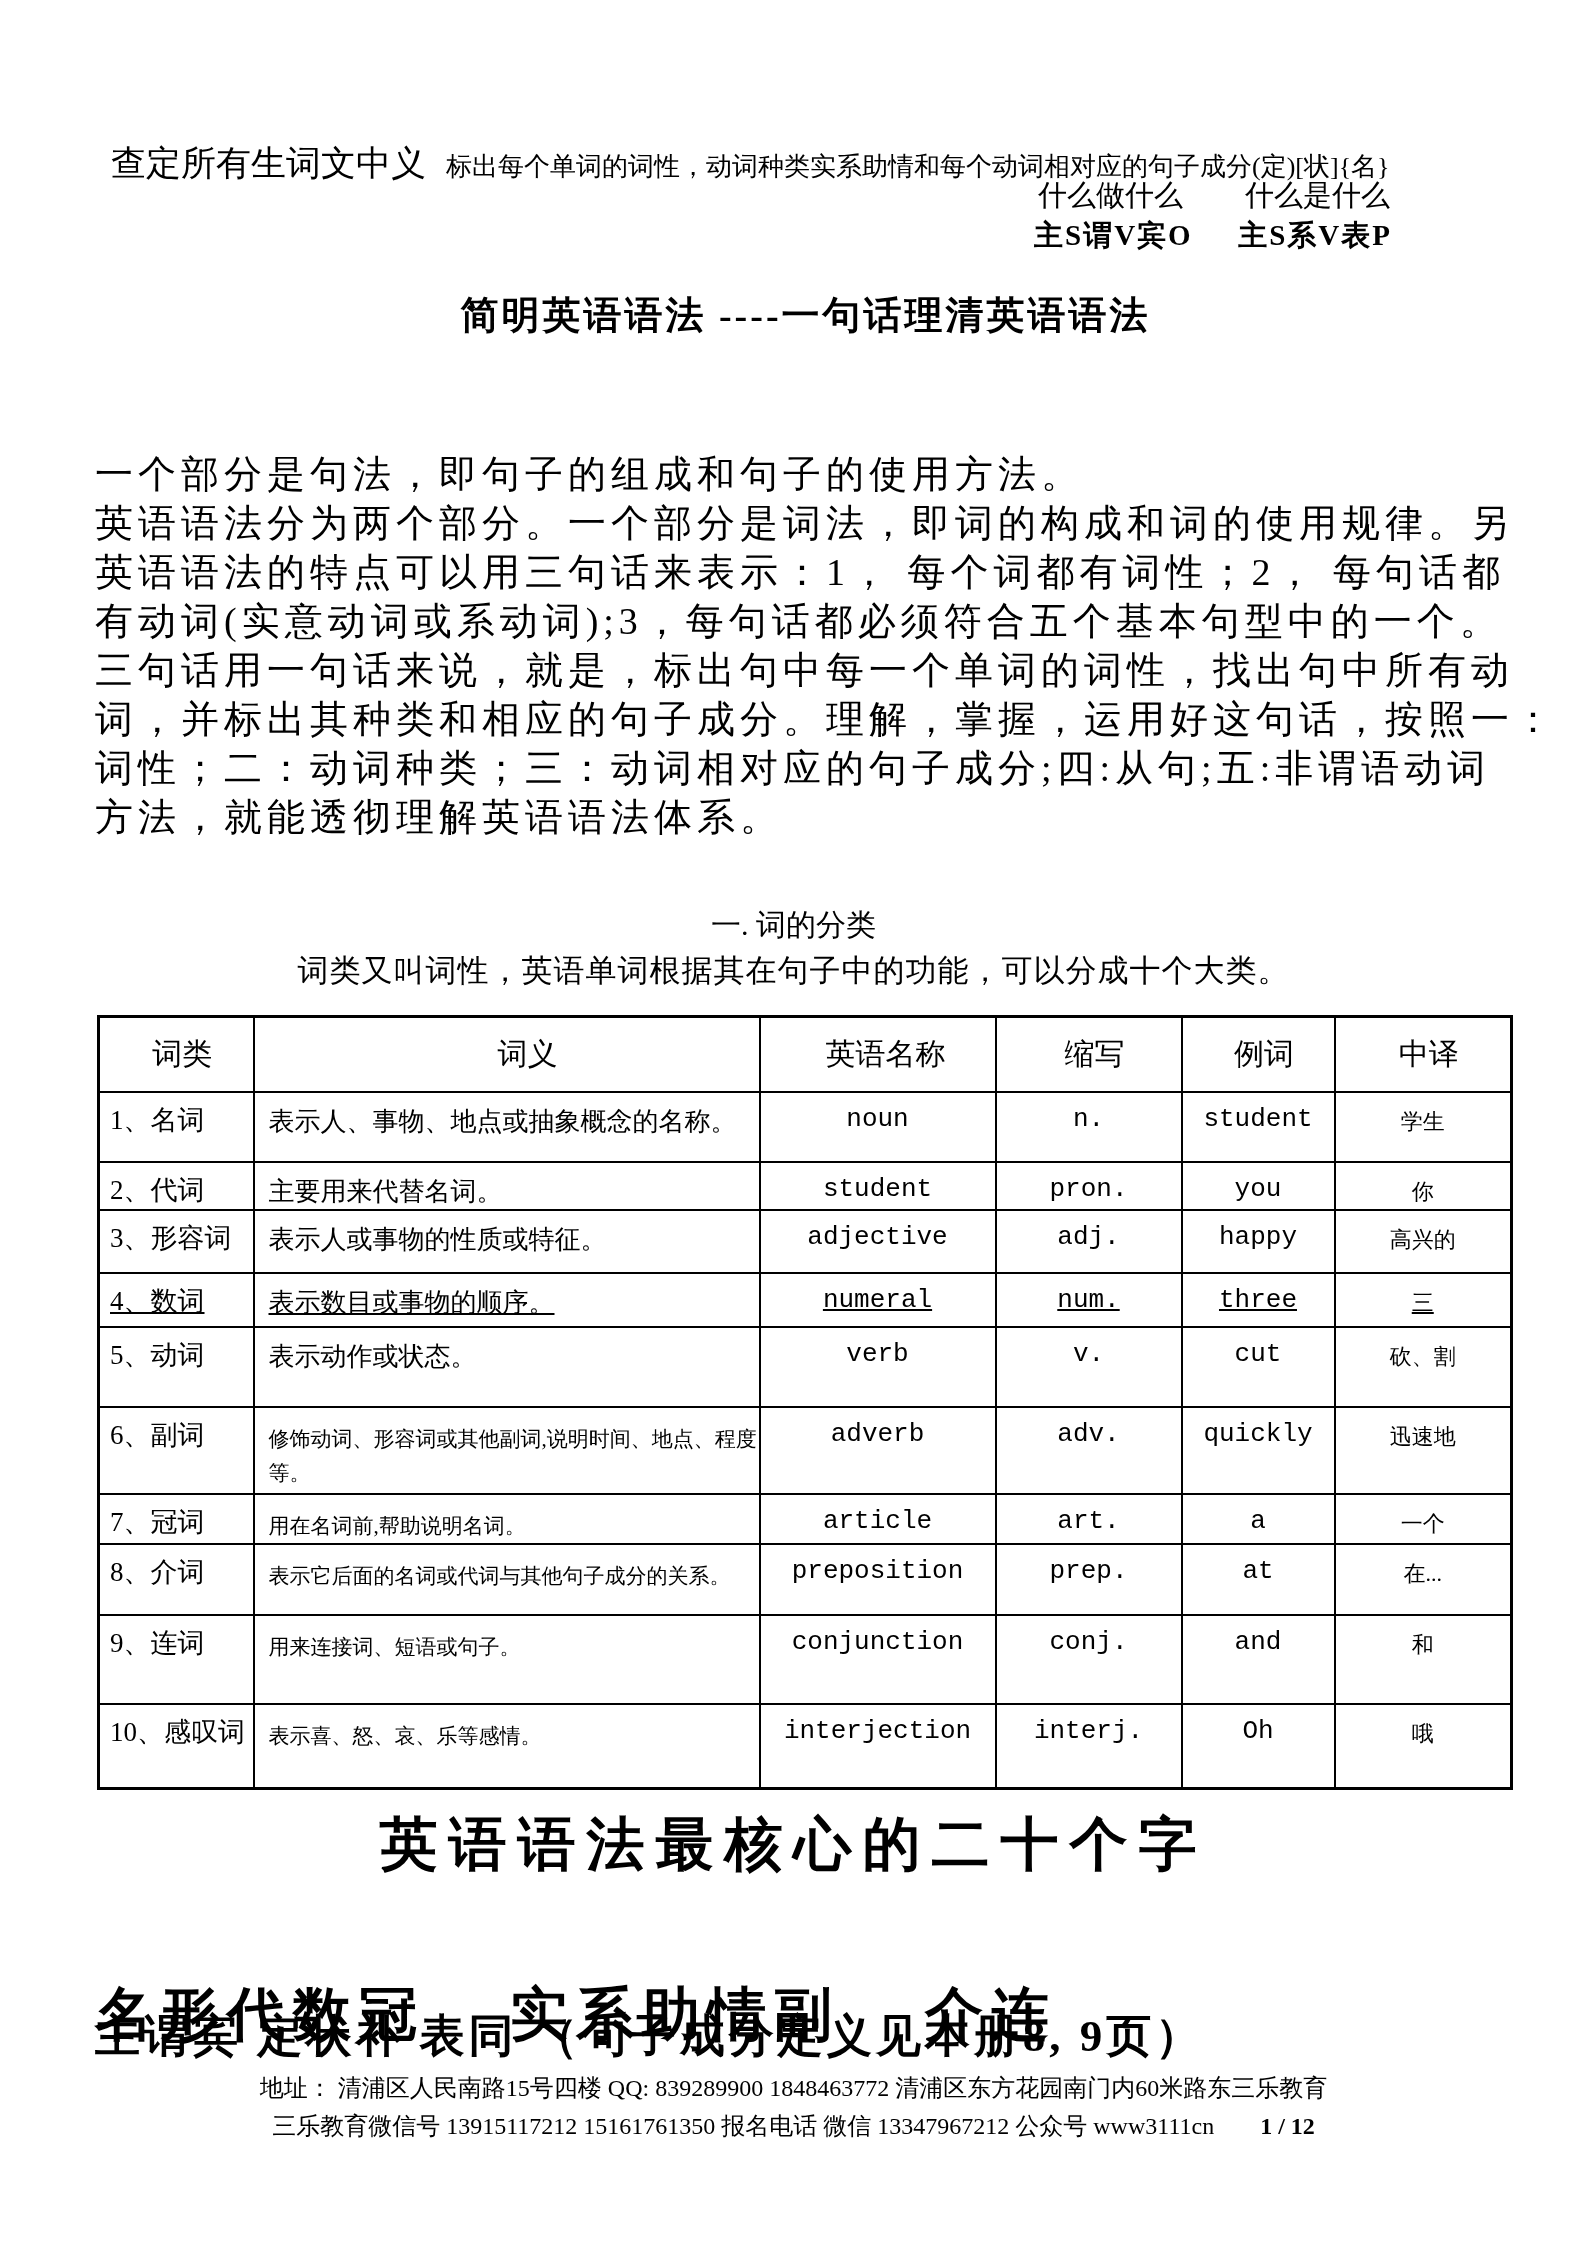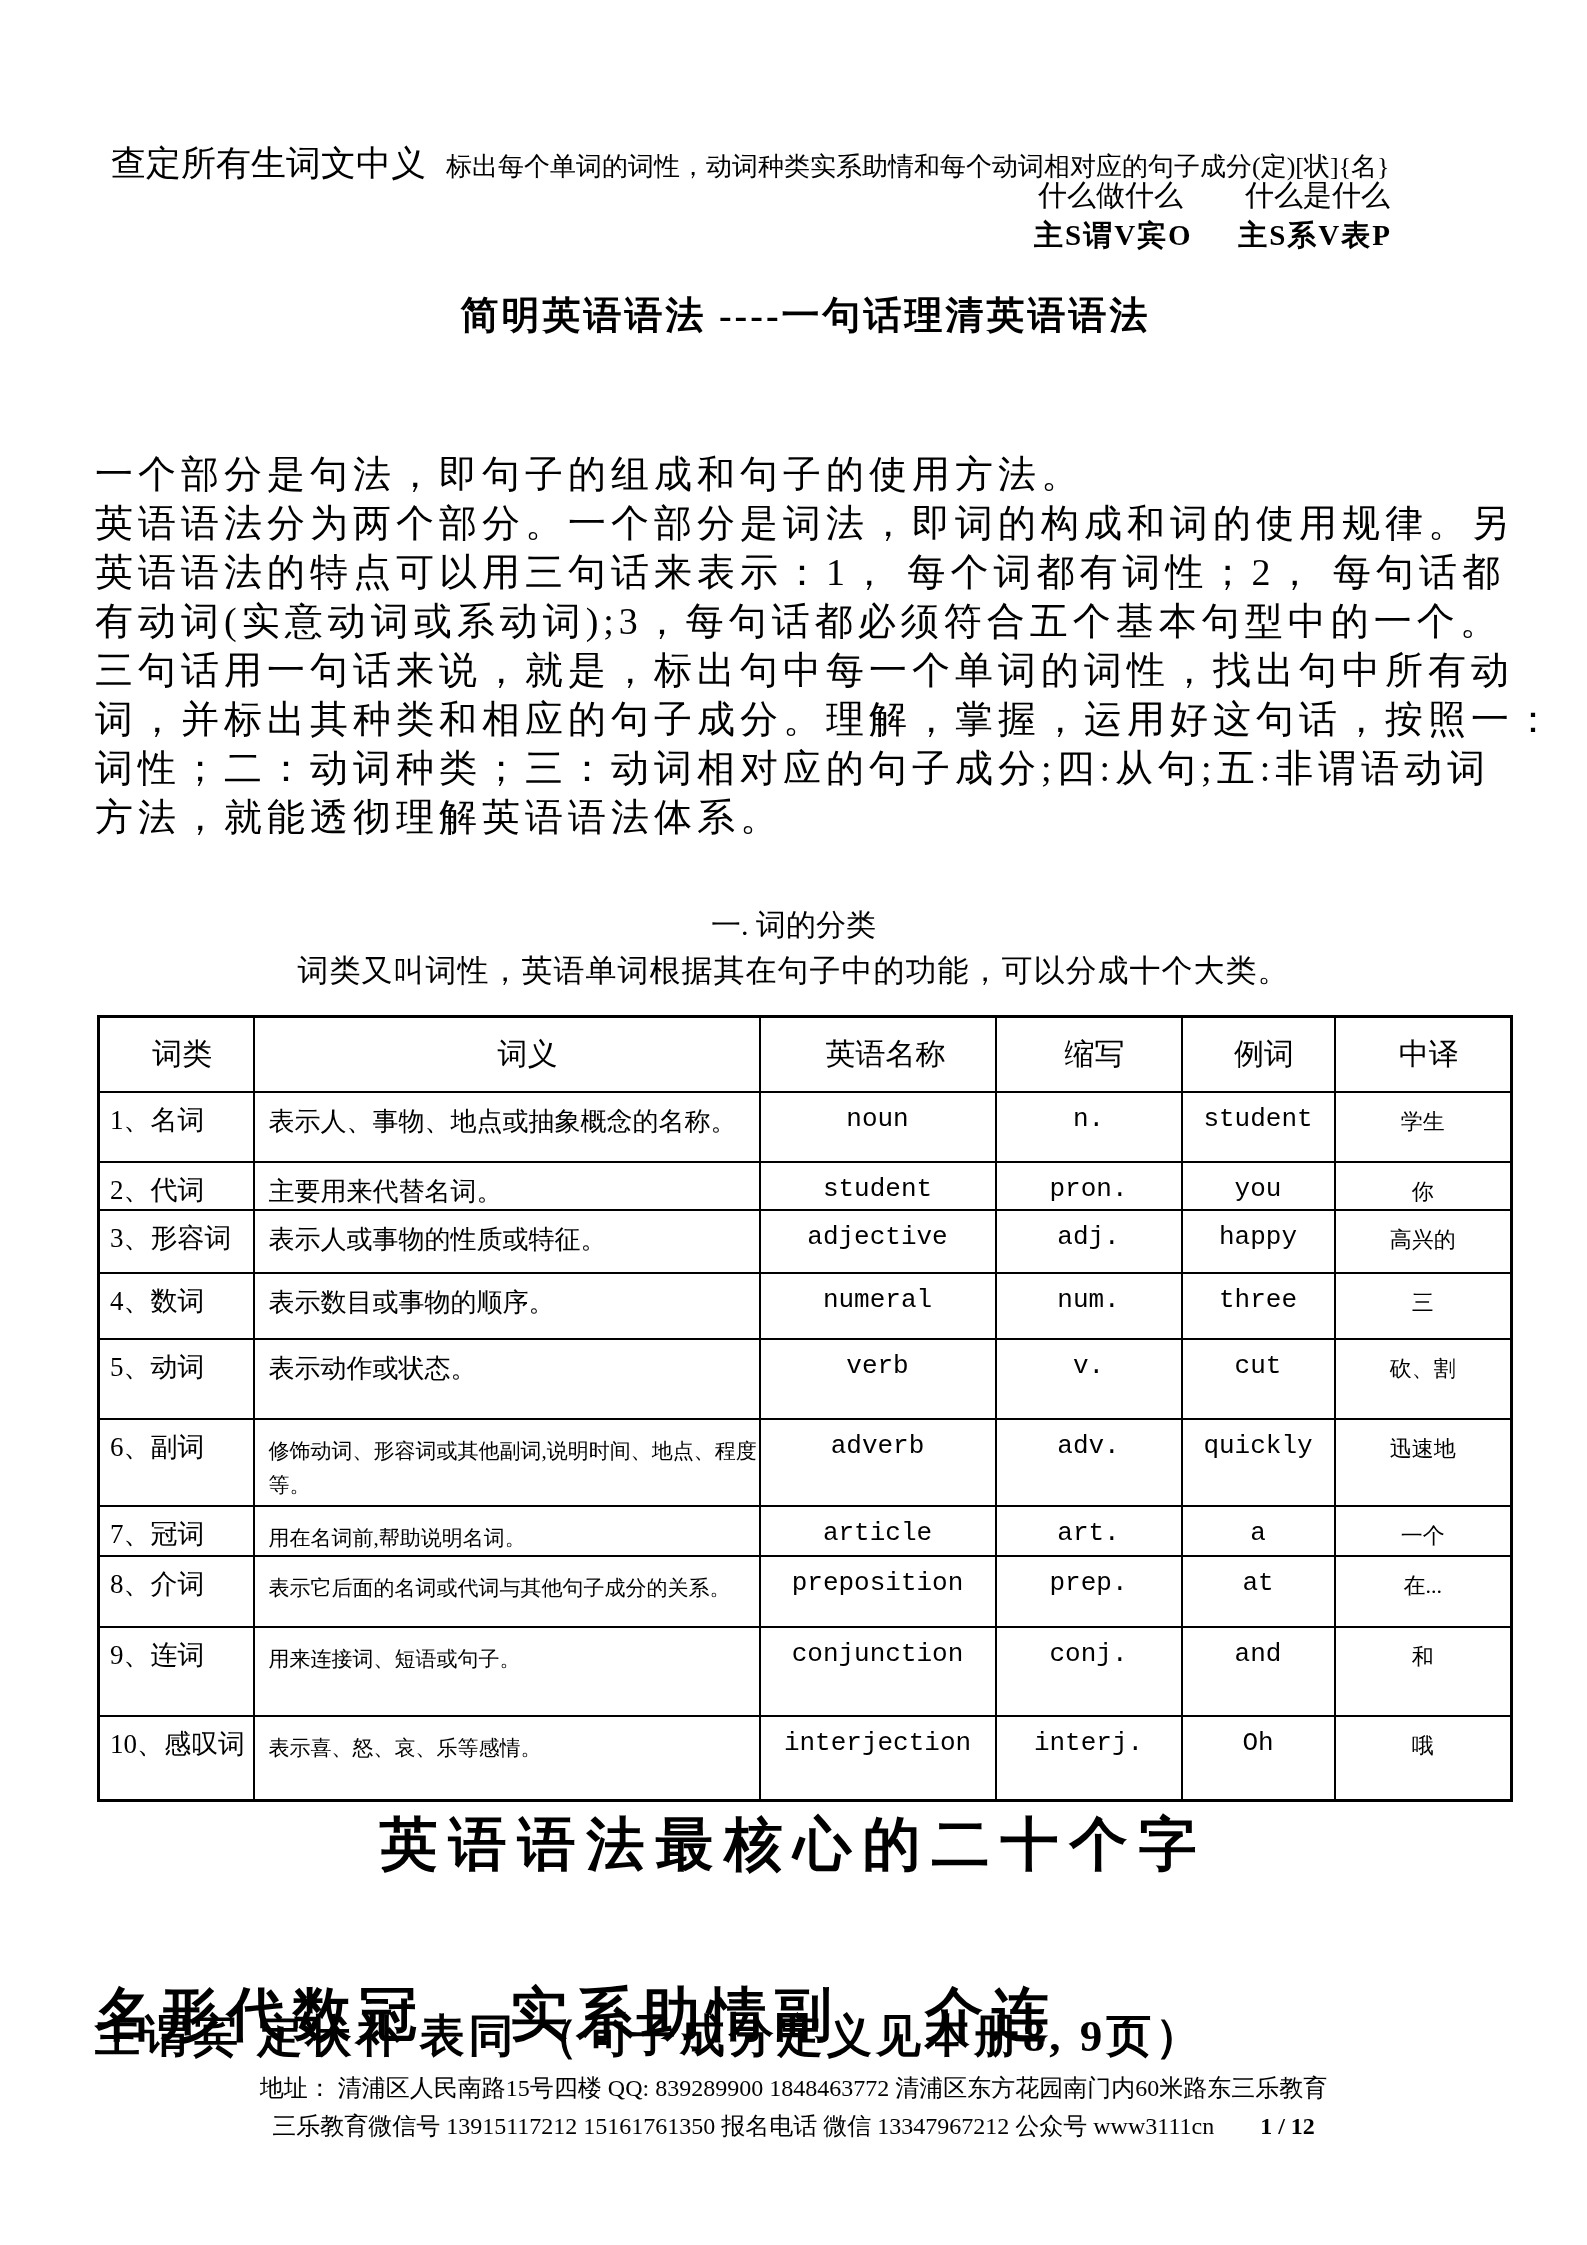--- a/index.html
+++ b/index.html
@@ -39,21 +39,21 @@
   table.pos th.ctr { text-align:center; padding-left:12px; }
   td.cls     { font-size:27px; padding:9px 0 0 10px; }
   td.meaning { font-size:26px; padding:11px 0 0 14px; }
   td.meaning.sm { font-size:21px; padding-top:14px; line-height:34px; }
   td.en, td.abbr, td.ex {
     font-family:"Liberation Mono","DejaVu Sans Mono",monospace;
     font-size:26px; text-align:center; padding-top:11px; }
   td.cn { font-size:22px; text-align:center; padding-top:14px; }
   tr.hdr { height:75px; }
   tr.r0 { height:70px; } tr.r1 { height:44px; } tr.r2 { height:63px; }
-  tr.r3 { height:66px; } tr.r4 { height:80px; } tr.r5 { height:87px; }
+  tr.r3 { height:54px;text-decoration:underline; } tr.r4 { height:80px; } tr.r5 { height:87px; }
   tr.r6 { height:46px; } tr.r7 { height:71px; } tr.r8 { height:89px; }
   tr.r9 { height:85px; }
 
   
   .core-head { left:0; top:1794px; width:100%; text-align:center;
                font-size:58px; font-weight:bold; letter-spacing:11px; }
   .core-groups { left:95px; top:1964px; font-size:58px; font-weight:bold; letter-spacing:8px; }
   .core-groups .grp { margin-right:85px; }
   .core-groups .grp:last-child { margin-right:0; }
   .core-sentence { left:95px; top:1994px; font-size:45px; font-weight:bold;

